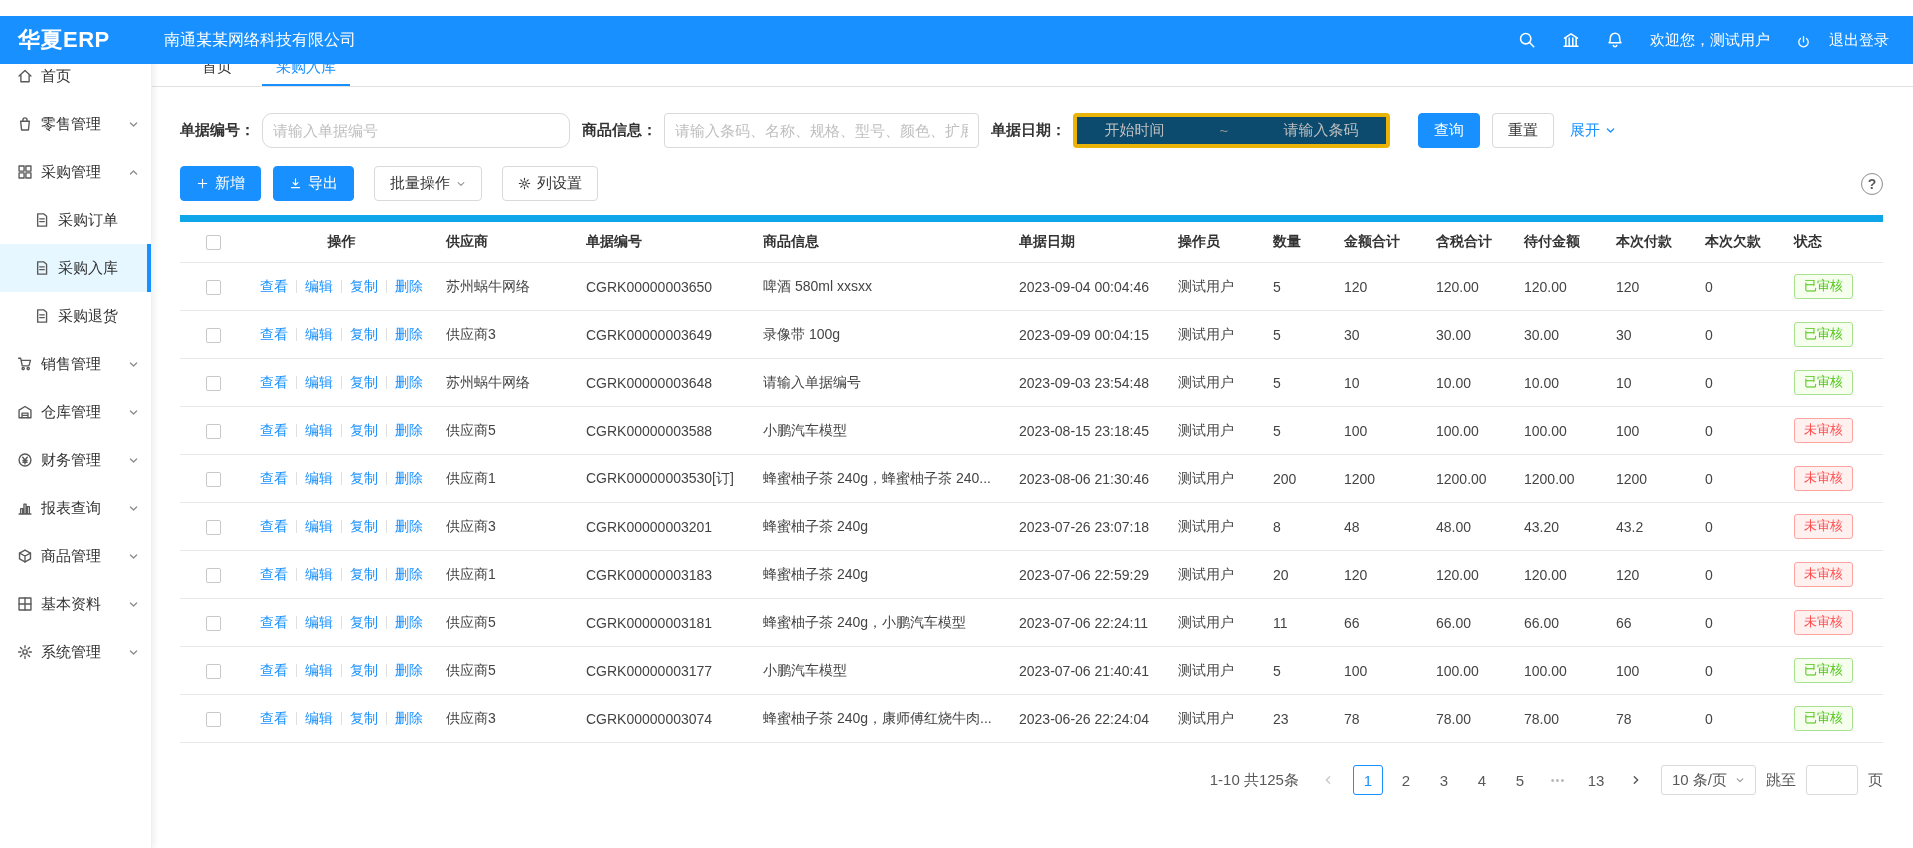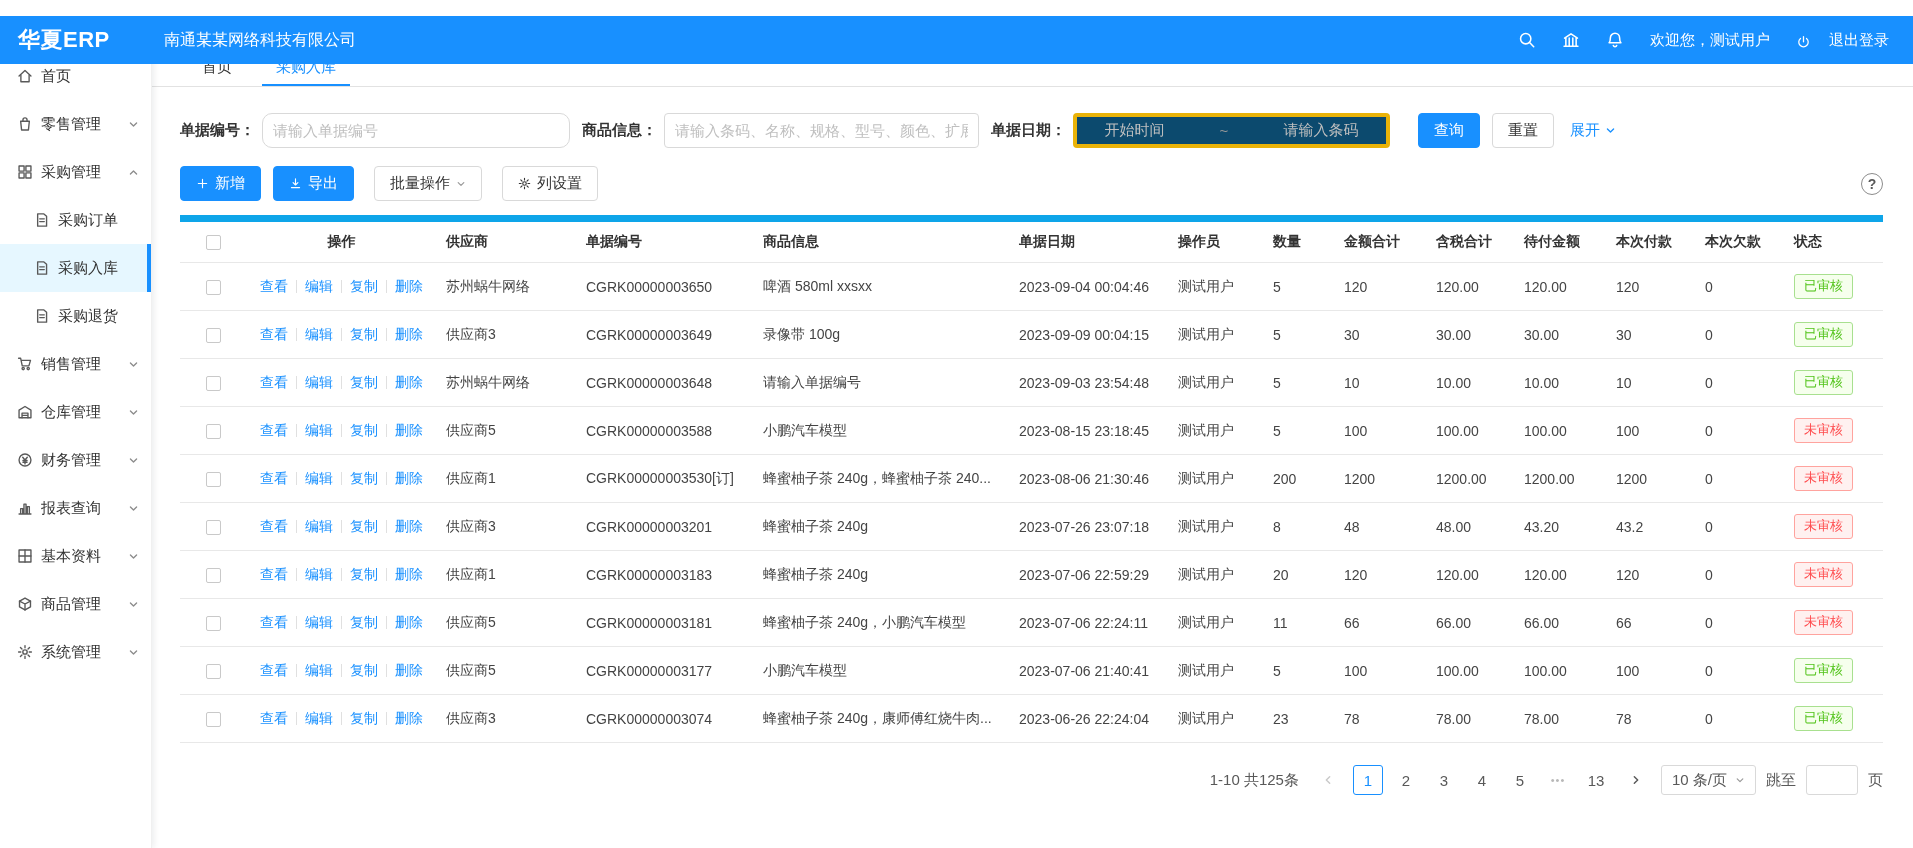--- a/index.html
+++ b/index.html
@@ -252,39 +252,39 @@
       <span class="side-label">报表查询</span>
       <span class="side-chevron">
         <svg viewBox="0 0 10 10">
           <path d="M2.2 3.6 5 6.4l2.8-2.8"></path>
         </svg>
       </span>
     </div>
     <div class="side-item">
       <span class="side-icon">
         <svg viewBox="0 0 14 14">
+          <path d="M2.2 4.4 7 1.8l4.8 2.6v5.2L7 12.2 2.2 9.6z"></path>
+          <path d="M2.2 4.4 7 7l4.8-2.6M7 7v5.2"></path>
+        </svg>
+      </span>
+      <span class="side-label">商品管理</span>
+      <span class="side-chevron">
+        <svg viewBox="0 0 10 10">
+          <path d="M2.2 3.6 5 6.4l2.8-2.8"></path>
+        </svg>
+      </span>
+    </div>
+    <div class="side-item">
+      <span class="side-icon">
+        <svg viewBox="0 0 14 14">
           <rect x="1.8" y="1.8" width="10.4" height="10.4"></rect>
           <path d="M7 1.8v10.4M1.8 7h10.4"></path>
         </svg>
       </span>
       <span class="side-label">基本资料</span>
-      <span class="side-chevron">
-        <svg viewBox="0 0 10 10">
-          <path d="M2.2 3.6 5 6.4l2.8-2.8"></path>
-        </svg>
-      </span>
-    </div>
-    <div class="side-item">
-      <span class="side-icon">
-        <svg viewBox="0 0 14 14">
-          <path d="M2.2 4.4 7 1.8l4.8 2.6v5.2L7 12.2 2.2 9.6z"></path>
-          <path d="M2.2 4.4 7 7l4.8-2.6M7 7v5.2"></path>
-        </svg>
-      </span>
-      <span class="side-label">商品管理</span>
       <span class="side-chevron">
         <svg viewBox="0 0 10 10">
           <path d="M2.2 3.6 5 6.4l2.8-2.8"></path>
         </svg>
       </span>
     </div>
     <div class="side-item">
       <span class="side-icon">
         <svg viewBox="0 0 14 14">
           <circle cx="7" cy="7" r="1.9"></circle>

